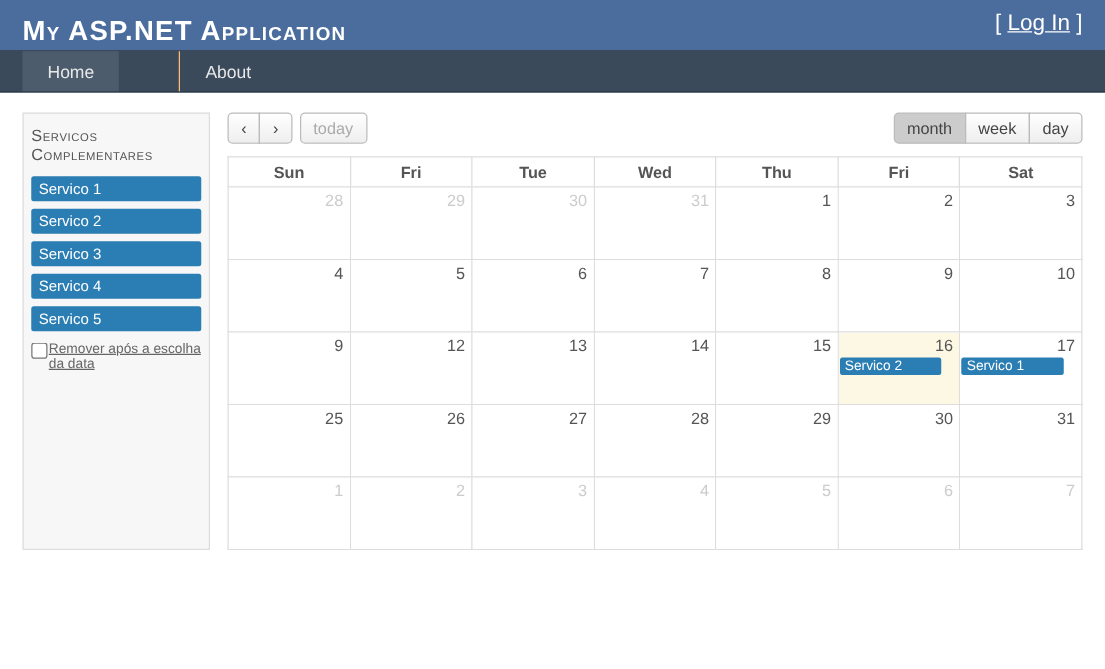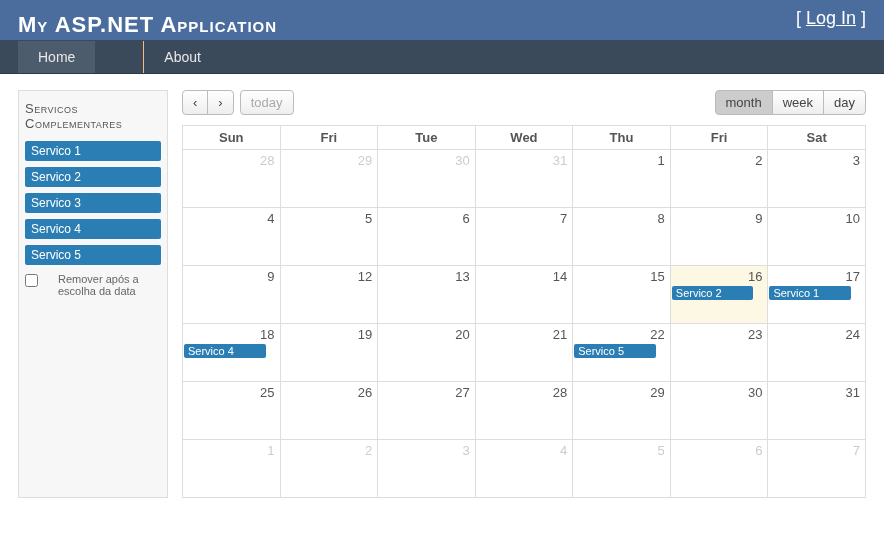--- a/index.html
+++ b/index.html
@@ -13,21 +13,21 @@
     .navbar { background: #3a4a5b; height: 34px; display: flex; align-items: center; padding-left: 18px; border-bottom: 1px solid #2a3a4b; gap: 48px; }
     .nav-item { color: #e8e8e8; padding: 8px 20px; cursor: pointer; font-size: 14px; }
     .nav-item.active { background: #4c5c6d; }
     .nav-item + .nav-item { border-left: 1px solid #fdba74; }
     
     .content { display: flex; padding: 16px 18px; gap: 14px; }
     
     .sidebar { width: 150px; border: 1px solid #ddd; background: #f7f7f7; padding: 10px 6px; border-radius: 0; }
     .sidebar h3 { font-size: 13px; font-variant: small-caps; font-weight: normal; color: #555; margin-bottom: 10px; letter-spacing: 0.5px; }
     .sidebar-item { background: #2b7eb3; color: #fff; padding: 3px 6px; margin-bottom: 6px; border-radius: 2px; font-size: 12px; cursor: pointer; }
-    .sidebar-check { display: flex; align-items: flex-start; gap: 20px; margin-top: 8px; font-size: 11px; color: #666; }
+    .sidebar-check { display: flex; align-items: flex-start; gap: 1px; margin-top: 8px; font-size: 11px; color: #666; text-decoration: underline; }
     .sidebar-check input { margin-top: 1px; }
     
     .calendar-area { flex: 1; }
     .cal-toolbar { display: flex; align-items: center; justify-content: space-between; margin-bottom: 10px; }
     .cal-nav { display: flex; gap: 6px; align-items: center; }
     .btn { border: 1px solid #bbb; background: linear-gradient(#fff,#eee); border-radius: 4px; padding: 4px 10px; cursor: pointer; font-size: 13px; color: #444; }
     .btn.dim { color: #aaa; }
     .btn.active { background: #ccc; }
     .cal-title { font-size: 17px; font-variant: small-caps; color: #444; flex: 1; text-align: center; }
     .view-group { display: flex; }
@@ -167,45 +167,20 @@
               <div>16</div>
               <div class="event">Servico 2</div>
             </td>
             <td>
               <div>17</div>
               <div class="event">Servico 1</div>
             </td>
           </tr>
           <tr>
             <td>
-              <div>18</div>
-              <div class="event">Servico 4</div>
-            </td>
-            <td>
-              <div>19</div>
-            </td>
-            <td>
-              <div>20</div>
-            </td>
-            <td>
-              <div>21</div>
-            </td>
-            <td>
-              <div>22</div>
-              <div class="event">Servico 5</div>
-            </td>
-            <td>
-              <div>23</div>
-            </td>
-            <td>
-              <div>24</div>
-            </td>
-          </tr>
-          <tr>
-            <td>
               <div>25</div>
             </td>
             <td>
               <div>26</div>
             </td>
             <td>
               <div>27</div>
             </td>
             <td>
               <div>28</div>

